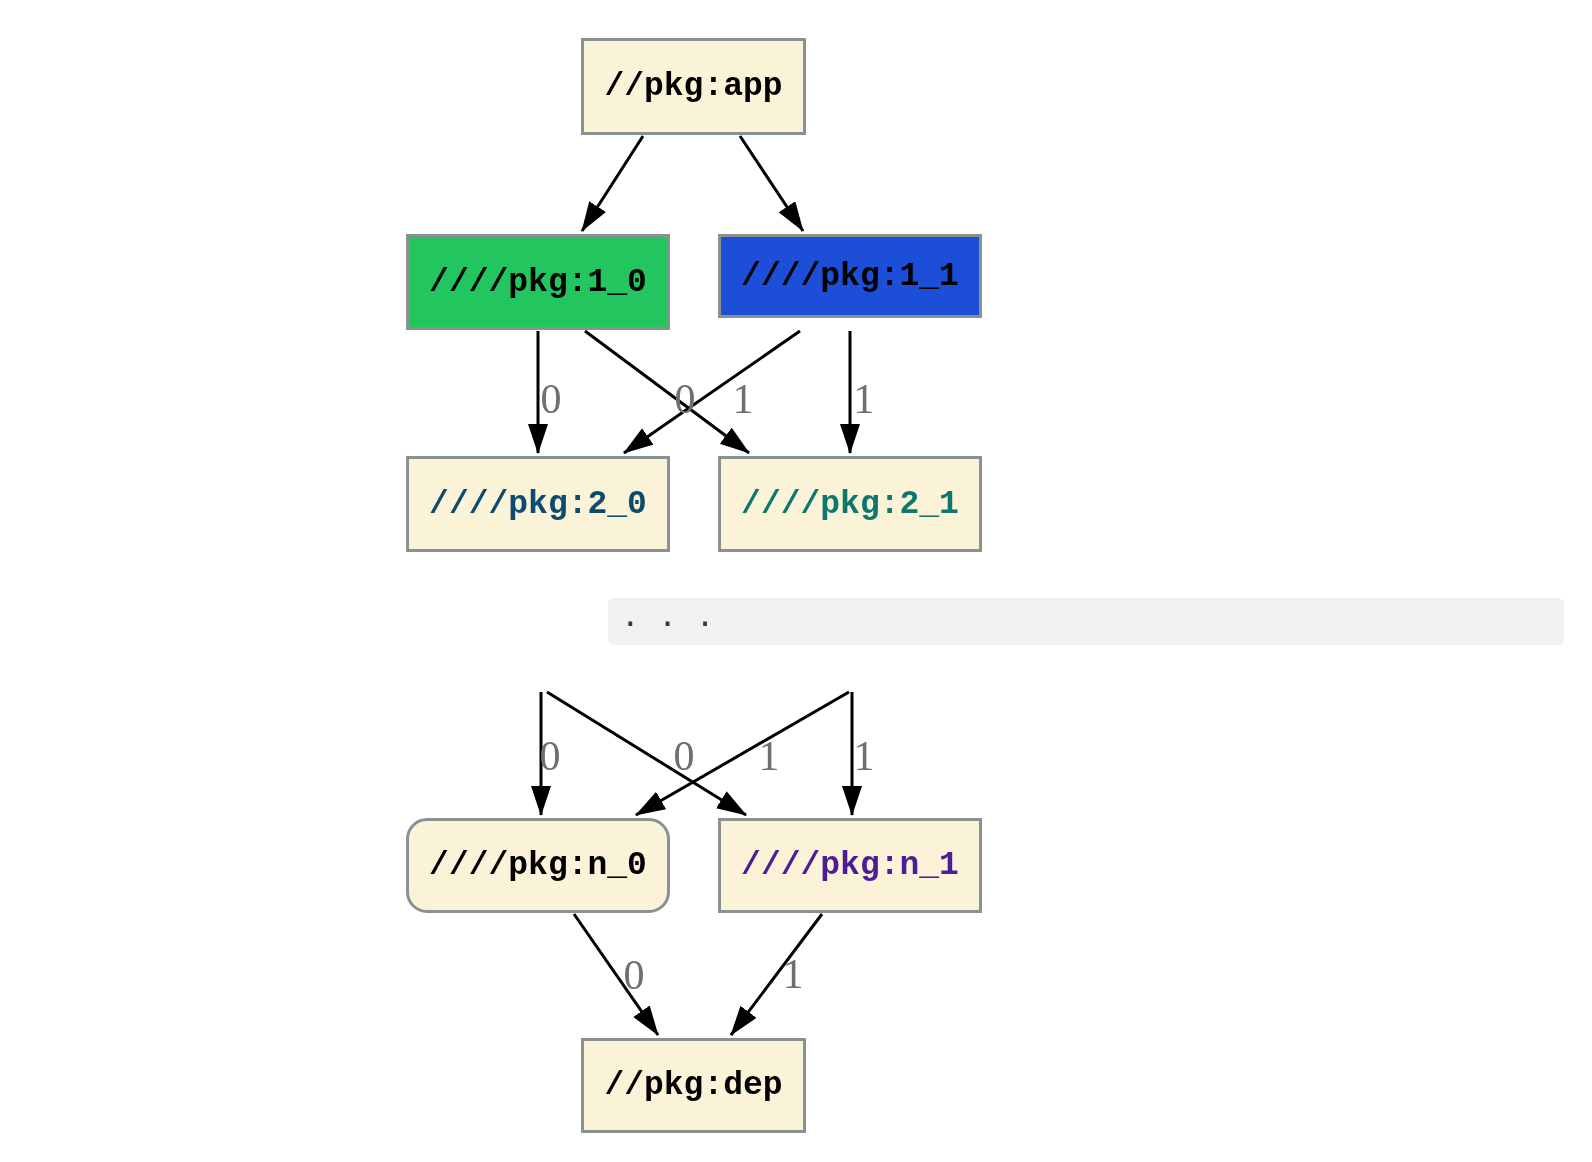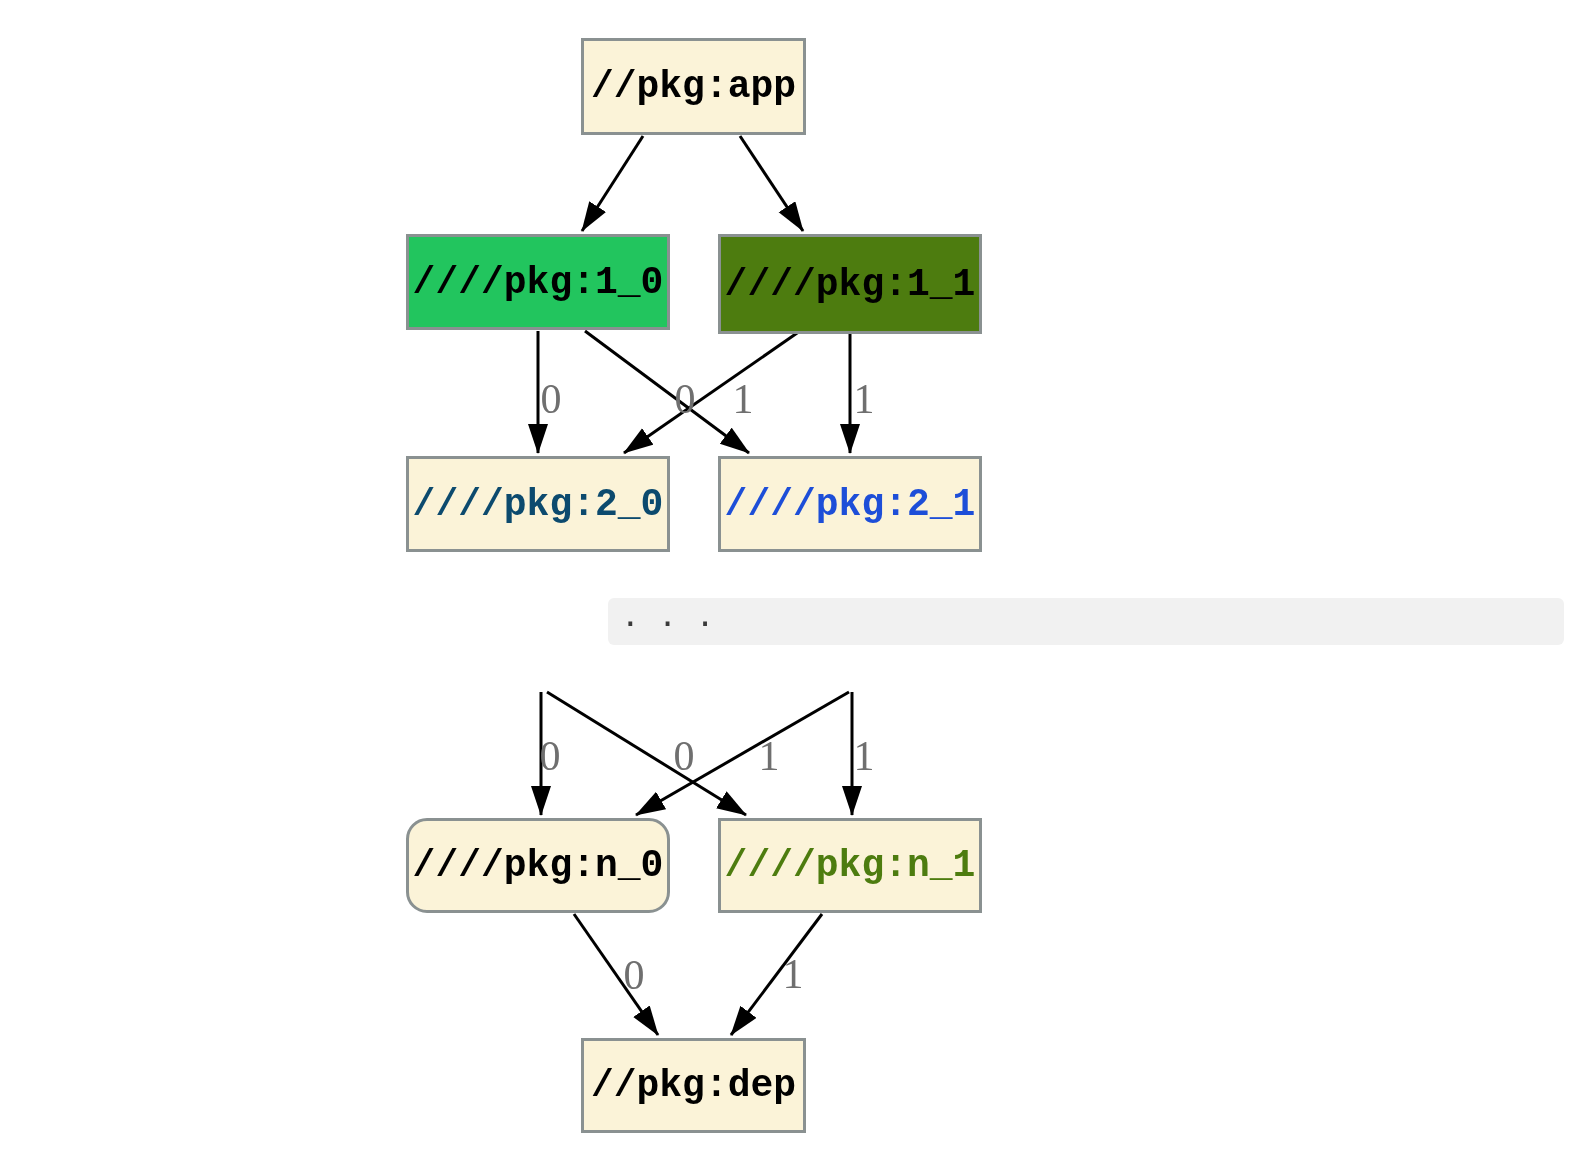--- a/index.html
+++ b/index.html
@@ -33,21 +33,21 @@
   }
   .node {
     position: absolute;
     box-sizing: border-box;
     border: 3px solid #8a9191;
     display: flex;
     align-items: center;
     justify-content: center;
     font-family: "Liberation Mono", monospace;
     font-weight: bold;
-    font-size: 38px;
+    font-size: 33px;
     color: #000000;
     white-space: nowrap;
   }
   .ellipsis-band {
     position: absolute;
     left: 608px;
     top: 598px;
     width: 956px;
     height: 47px;
     border-radius: 6px;
@@ -99,25 +99,25 @@
         <text class="edge-label" x="684" y="770" fill="#6F6F6F">0</text>
         <text class="edge-label" x="864" y="770" fill="#6F6F6F">1</text>
         <text class="edge-label" x="634" y="989" fill="#6F6F6F">0</text>
         <text class="edge-label" x="793" y="988" fill="#6F6F6F">1</text>
       </g>
   </svg>
 
   <div id="node-layer">
       <div class="node" style="left: 581px; top: 38px; width: 225px; height: 97px; background: rgb(251, 243, 216); border-color: rgb(138, 145, 145); color: rgb(0, 0, 0);">//pkg:app</div>
       <div class="node" style="left: 406px; top: 234px; width: 264px; height: 96px; background: #22c55e; border-color: rgb(138, 145, 145); color: rgb(0, 0, 0);">////pkg:1_0</div>
-      <div class="node" style="left: 718px; top: 234px; width: 264px; height: 100px; background: #4d7c0f; border-color: rgb(138, 145, 145); color: rgb(0, 0, 0);">////pkg:1_1</div>
+      <div class="node" style="left: 718px; top: 234px; width: 264px; height: 84px; background: #1d4ed8; border-color: rgb(138, 145, 145); color: rgb(0, 0, 0);">////pkg:1_1</div>
       <div class="node" style="left: 406px; top: 456px; width: 264px; height: 96px; background: rgb(251, 243, 216); border-color: rgb(138, 145, 145); color: #0c4a6e;">////pkg:2_0</div>
-      <div class="node" style="left: 718px; top: 456px; width: 264px; height: 96px; background: rgb(251, 243, 216); border-color: rgb(138, 145, 145); color: #1d4ed8;">////pkg:2_1</div>
+      <div class="node" style="left: 718px; top: 456px; width: 264px; height: 96px; background: rgb(251, 243, 216); border-color: rgb(138, 145, 145); color: #0f766e;">////pkg:2_1</div>
       <div class="node" style="left: 406px; top: 818px; width: 264px; height: 95px; background: rgb(251, 243, 216); border-color: rgb(138, 145, 145); color: rgb(0, 0, 0); border-radius: 21px;">////pkg:n_0</div>
-      <div class="node" style="left: 718px; top: 818px; width: 264px; height: 95px; background: rgb(251, 243, 216); border-color: rgb(138, 145, 145); color: #4d7c0f;">////pkg:n_1</div>
+      <div class="node" style="left: 718px; top: 818px; width: 264px; height: 95px; background: rgb(251, 243, 216); border-color: rgb(138, 145, 145); color: #4c1d95;">////pkg:n_1</div>
       <div class="node" style="left: 581px; top: 1038px; width: 225px; height: 95px; background: rgb(251, 243, 216); border-color: rgb(138, 145, 145); color: #000000;">//pkg:dep</div>
     </div>
 
   <div class="ellipsis-band" style="background: rgb(241, 241, 241);">
     <span>. . .</span>
   </div>
 
 </div>
 
 </body></html>

